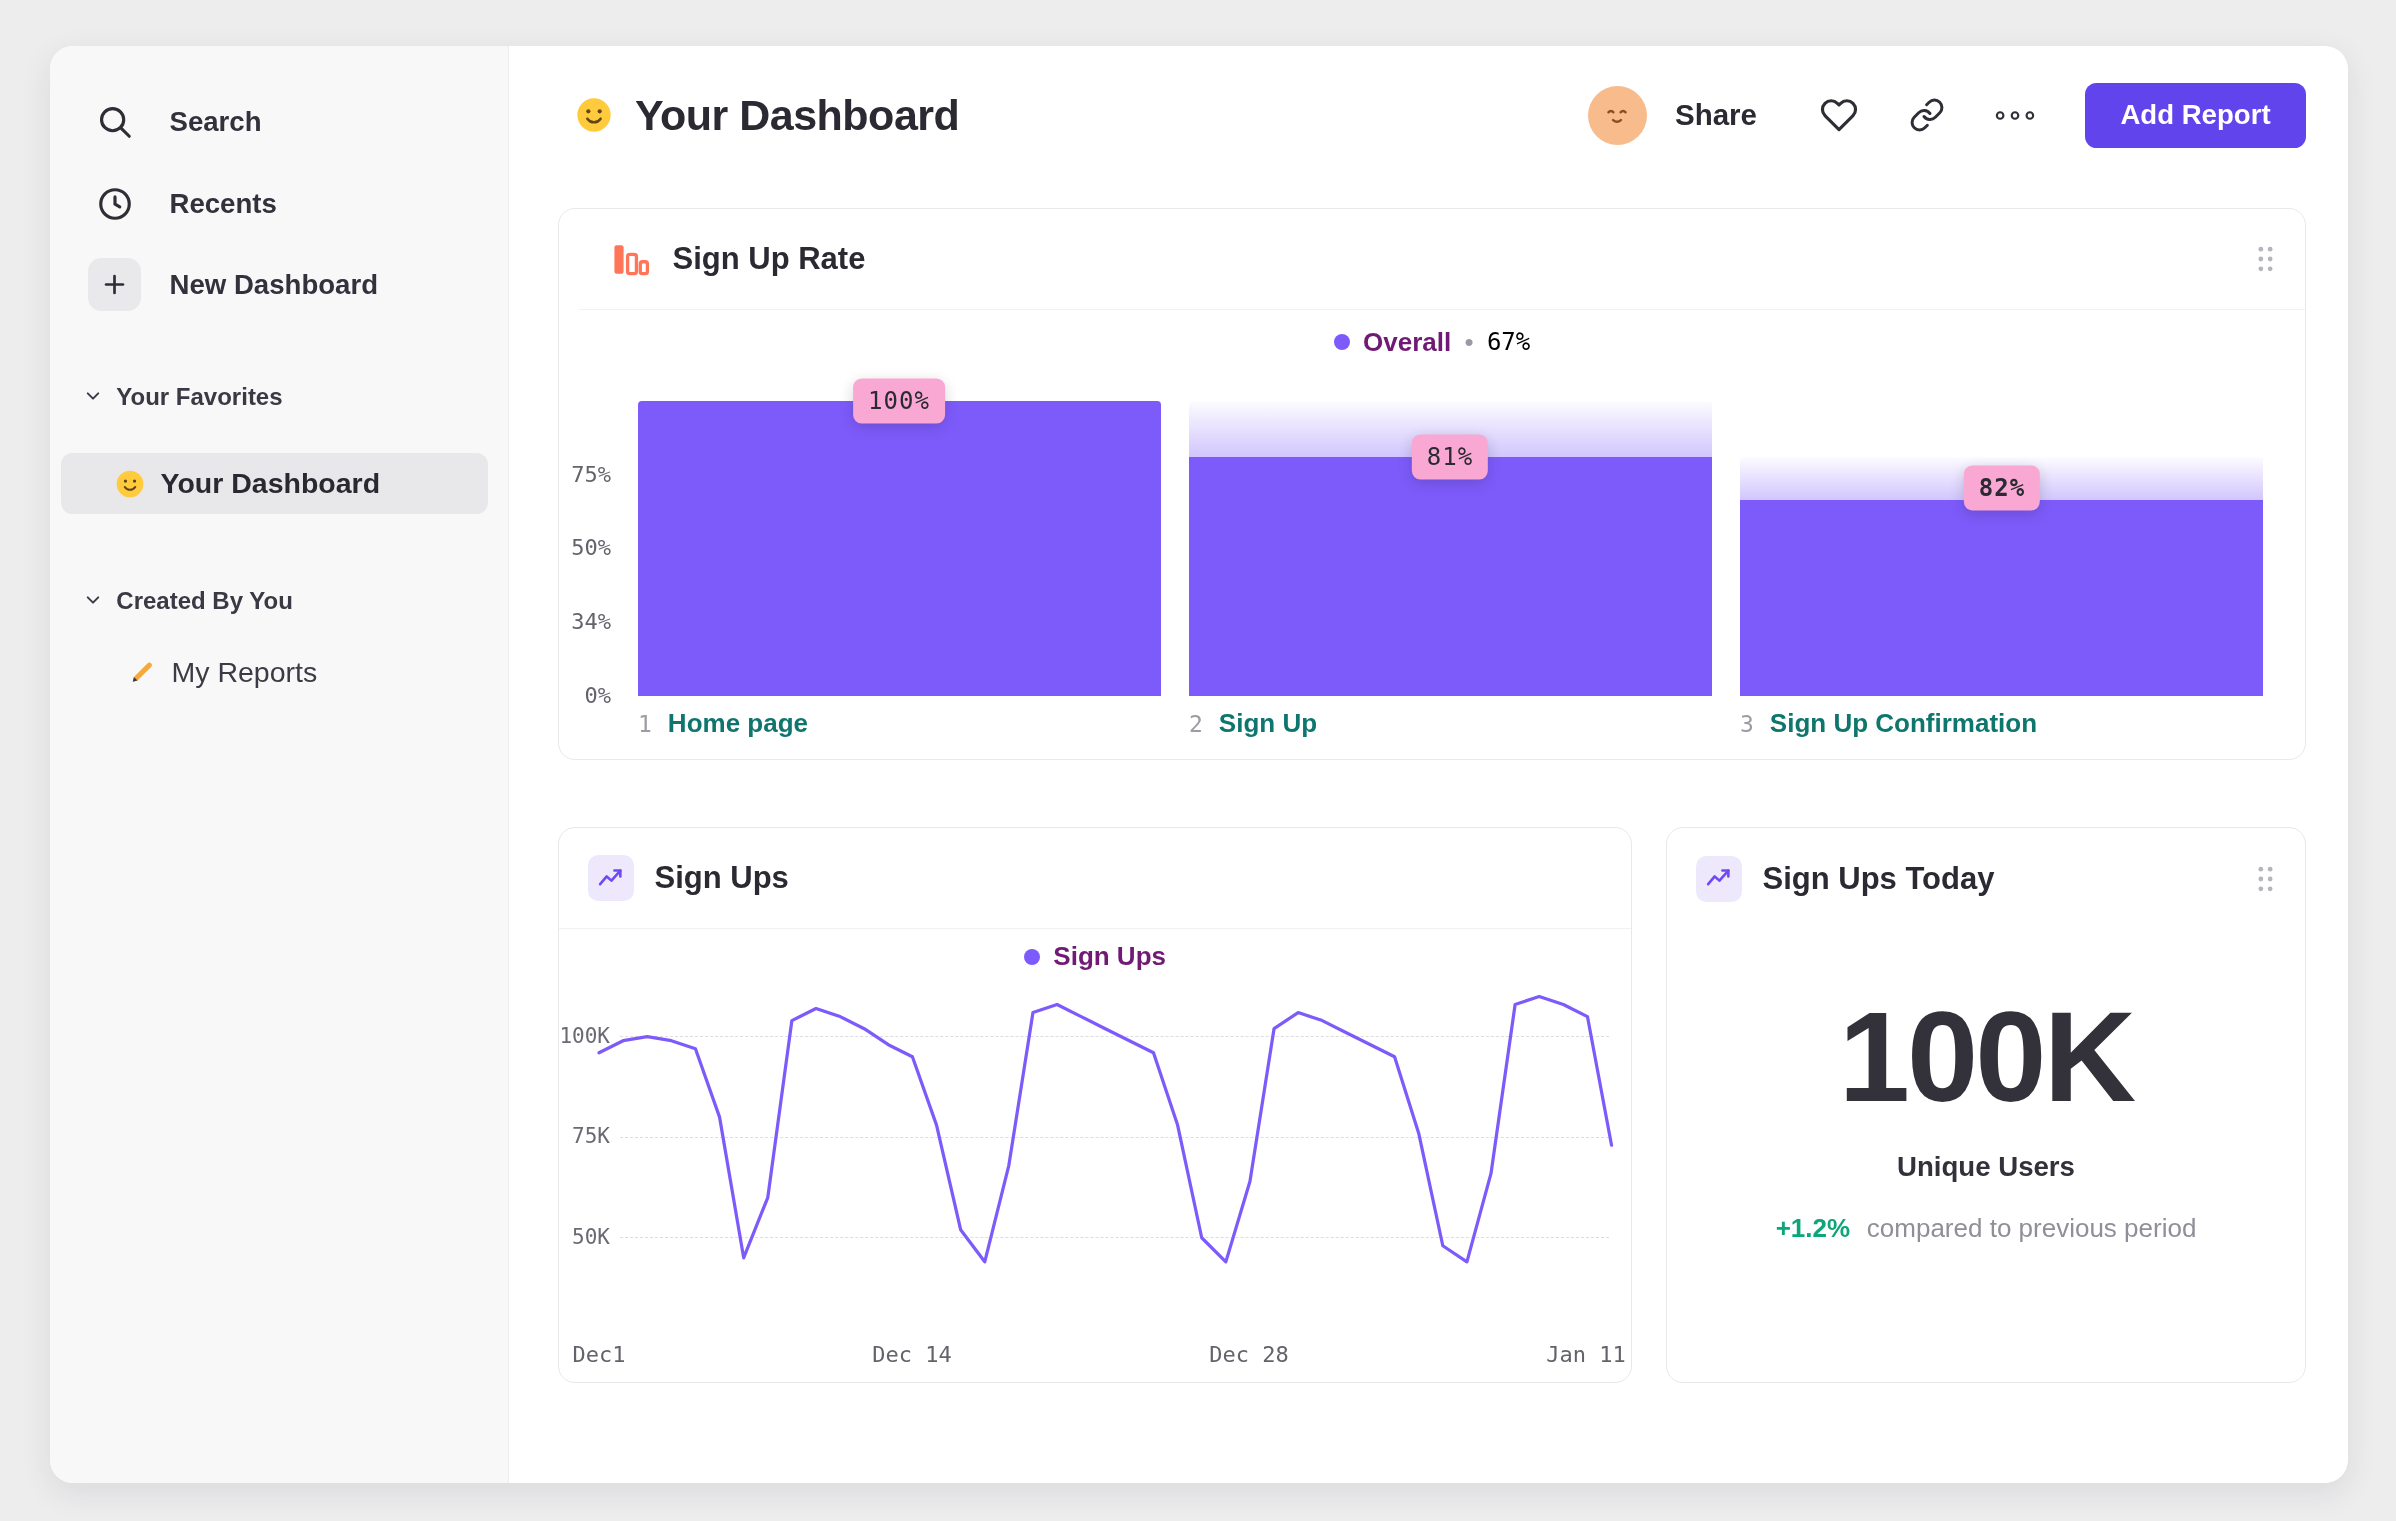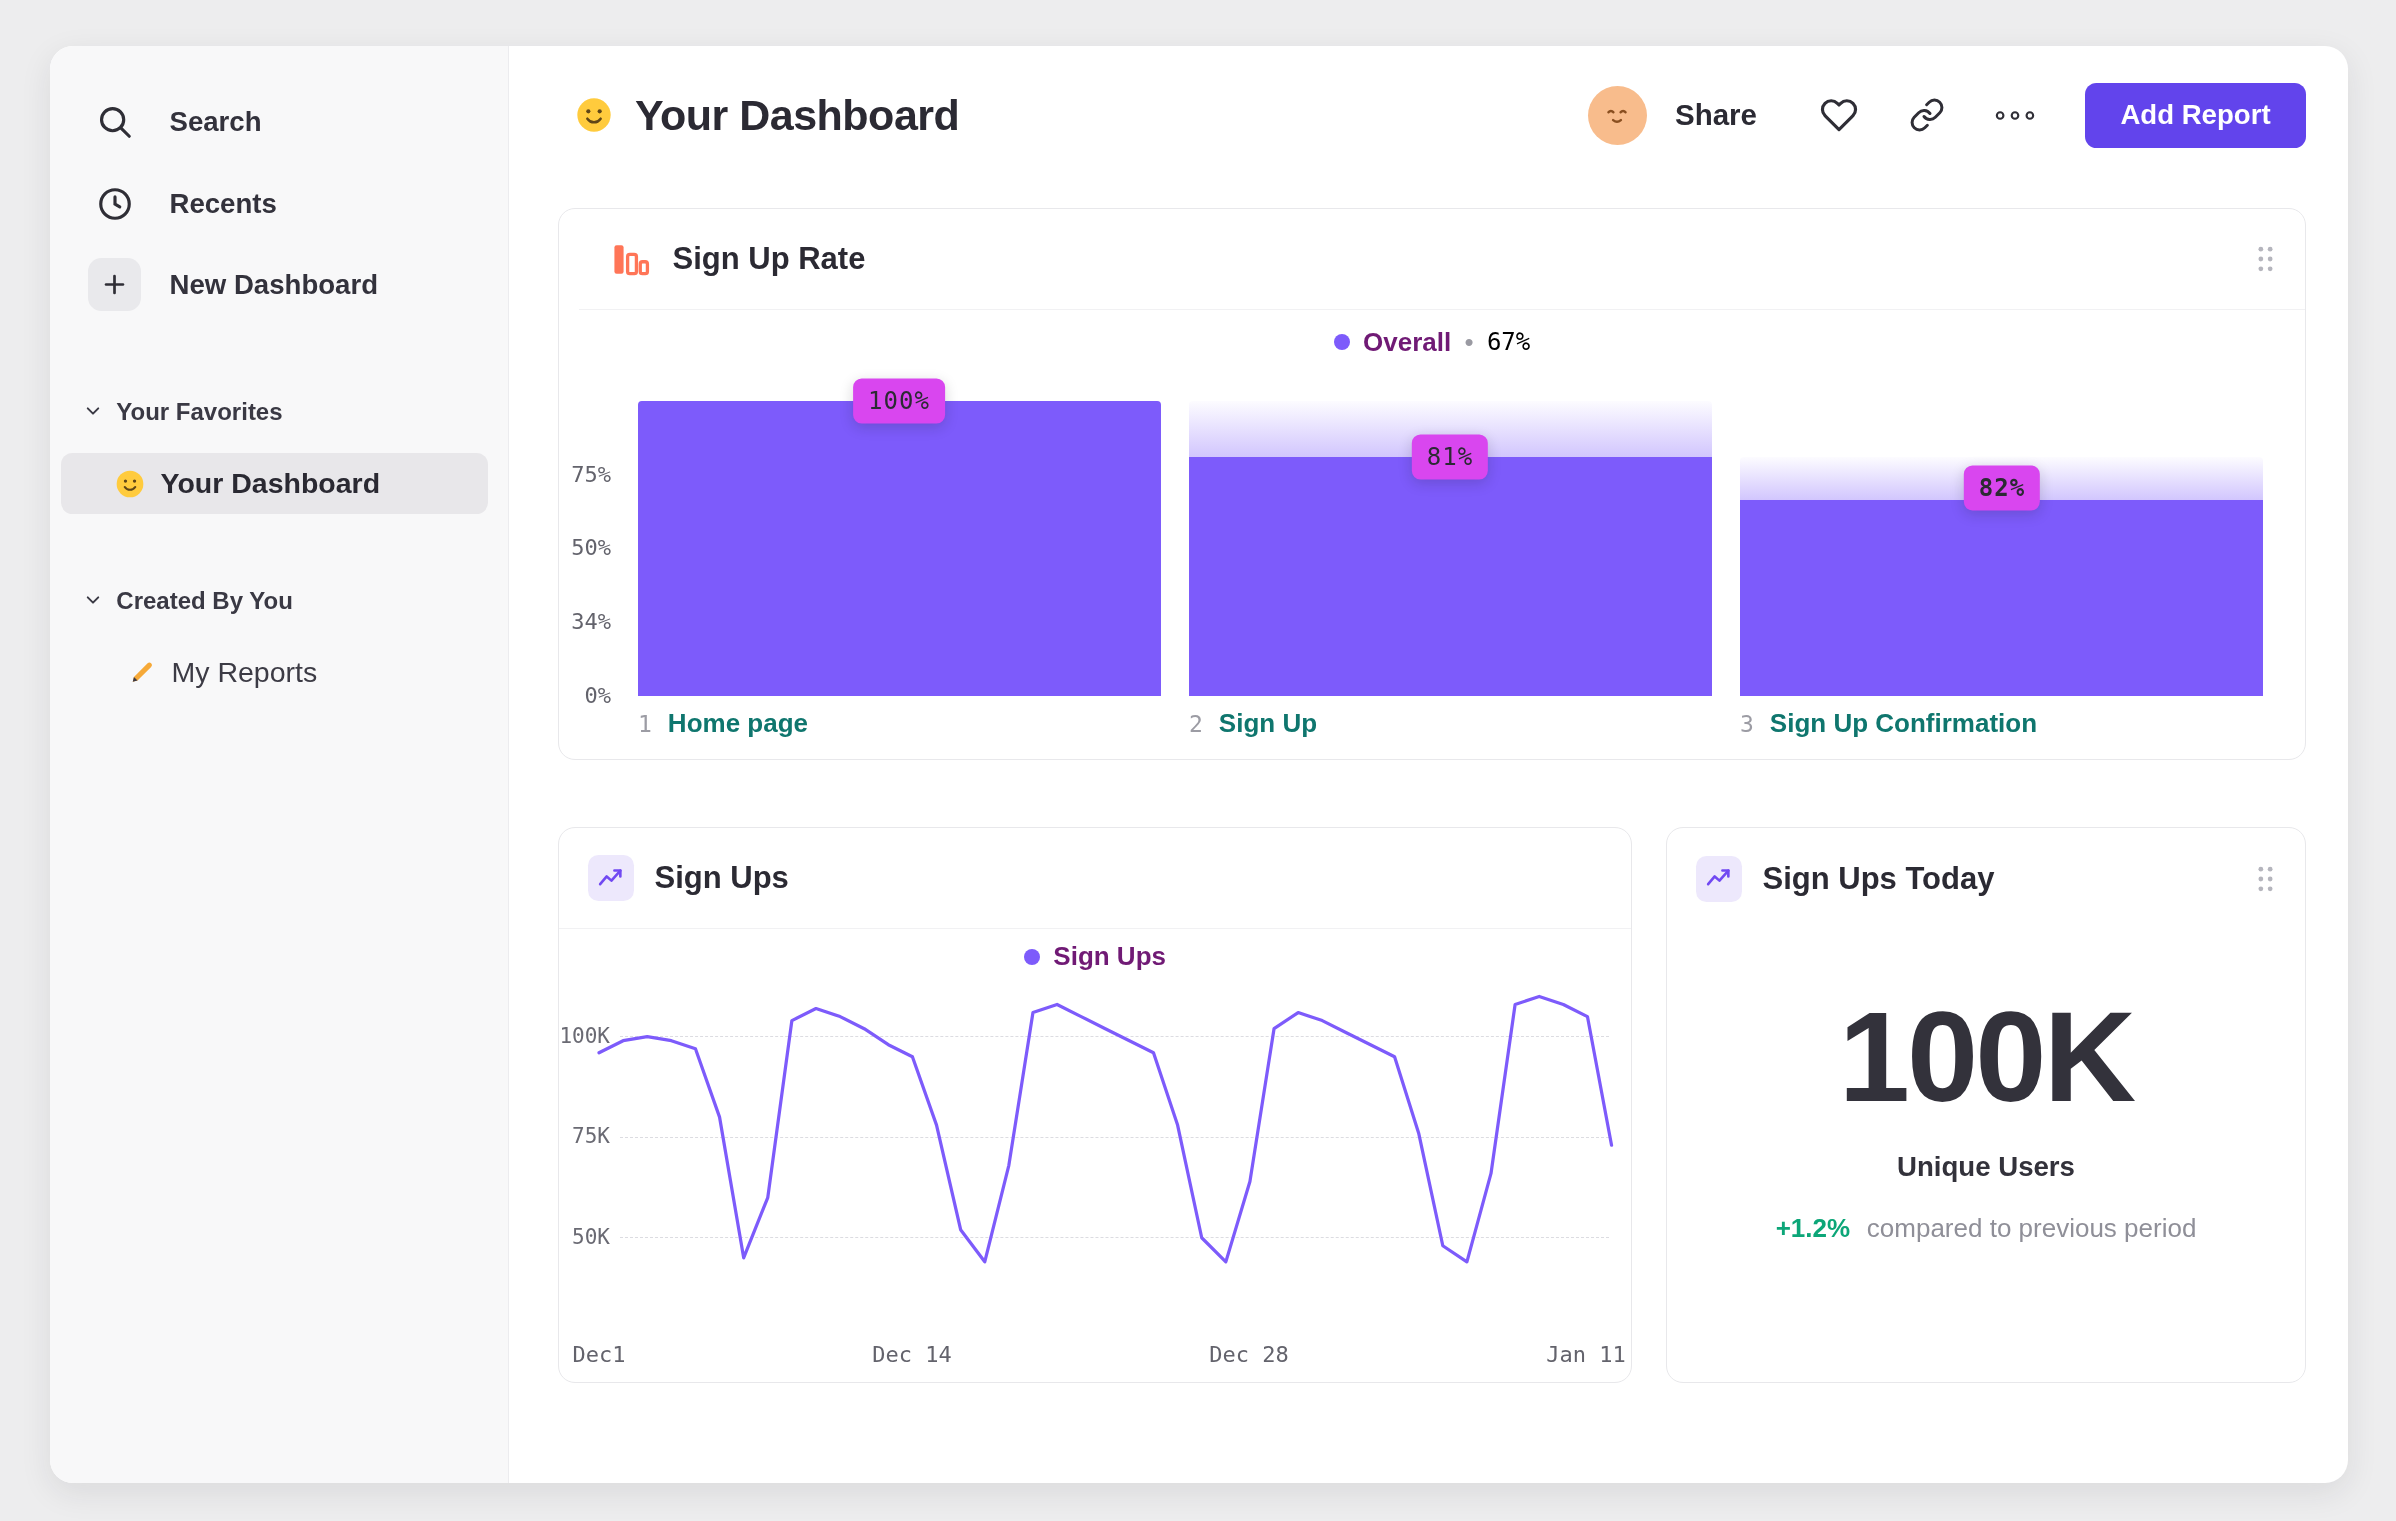--- a/index.html
+++ b/index.html
@@ -15,21 +15,21 @@
   
   .sidebar{position:relative;flex:0 0 458px;width:458px;background:#f8f8f9;border-right:1.9px solid #ececef;}
   .nav-item{position:absolute;left:38px;height:61px;display:flex;align-items:center;cursor:pointer;}
   .nav-item .ico{width:53px;height:53px;display:flex;align-items:center;justify-content:center;}
   .nav-item .lbl{margin-left:28.5px;font-size:27.6px;font-weight:600;color:#33323c;}
   #nav-search{top:45px}#nav-recents{top:127px}#nav-new{top:208px}
   .plus-tile{width:53px;height:53px;background:#e9e9ec;border-radius:13.3px;display:flex;align-items:center;justify-content:center;}
 
   .section-head{position:absolute;left:34px;height:38px;display:flex;align-items:center;gap:14.3px;
     font-size:24px;font-weight:700;color:#3a3944;cursor:pointer;}
-  #fav-head{top:347px}#created-head{top:536px}
+  #fav-head{top:332px}#created-head{top:536px}
 
   .fav-pill{position:absolute;left:10.5px;top:407px;width:427px;height:61px;background:#e8e7ea;border-radius:11.4px;
     display:flex;align-items:center;padding-left:53px;box-sizing:border-box;gap:15px;
     font-size:28.5px;font-weight:700;color:#2a2932;cursor:pointer;}
   .reports-item{position:absolute;left:78px;top:598px;height:57px;display:flex;align-items:center;gap:15px;
     font-size:28.5px;font-weight:400;color:#3c3b45;cursor:pointer;}
 
   
   .main{position:relative;flex:1;padding:0 42px 0 49px;box-sizing:border-box;}
   .main-head{display:flex;align-items:center;margin-top:35px;height:68px;}
@@ -64,21 +64,21 @@
   .legend .val{font-size:24px;color:#000000;font-family:"DejaVu Sans Mono",monospace;}
 
   .plot{position:absolute;inset:0;pointer-events:none;}
 
   
   .f-ytick{position:absolute;left:0;width:52px;text-align:right;font:400 22px "DejaVu Sans Mono",monospace;color:#63636c;}
   .f-bar{position:absolute;width:523px;background:#7D5BFB;pointer-events:auto;}
   .f-bar.first{border-radius:3.8px 3.8px 0 0;}
   .f-grad{position:absolute;width:523px;border-radius:3.8px 3.8px 0 0;
     background:linear-gradient(180deg,rgba(125,91,251,0.02) 0%,rgba(125,91,251,0.35) 100%);}
-  .f-badge{position:absolute;transform:translate(-50%,-50%);background:#d946ef;border-radius:8.6px;padding:8.6px 15px;
+  .f-badge{position:absolute;transform:translate(-50%,-50%);background:#f9a8d4;border-radius:8.6px;padding:8.6px 15px;
     font:500 24px "DejaVu Sans Mono",monospace;letter-spacing:1px;color:#2b2a33;
     box-shadow:0 3.8px 13.3px rgba(20,20,30,.18);white-space:nowrap;}
   .f-step{position:absolute;top:499px;display:flex;align-items:center;gap:16px;white-space:nowrap;}
   .f-step .num{font:400 23px "DejaVu Sans Mono",monospace;color:#9c9ca4;}
   .f-step .lab{font-size:26px;font-weight:600;color:#0f766e;}
 
   
   .l-grid{position:absolute;left:61px;width:989px;border-top:1.9px dashed #dcdce1;}
   .l-ytick{position:absolute;left:0;width:51px;text-align:right;font:400 21px "DejaVu Sans Mono",monospace;color:#6a6a73;}
   .l-xtick{position:absolute;top:514px;transform:translateX(-50%);font:400 22px "DejaVu Sans Mono",monospace;color:#63636c;white-space:nowrap;}

